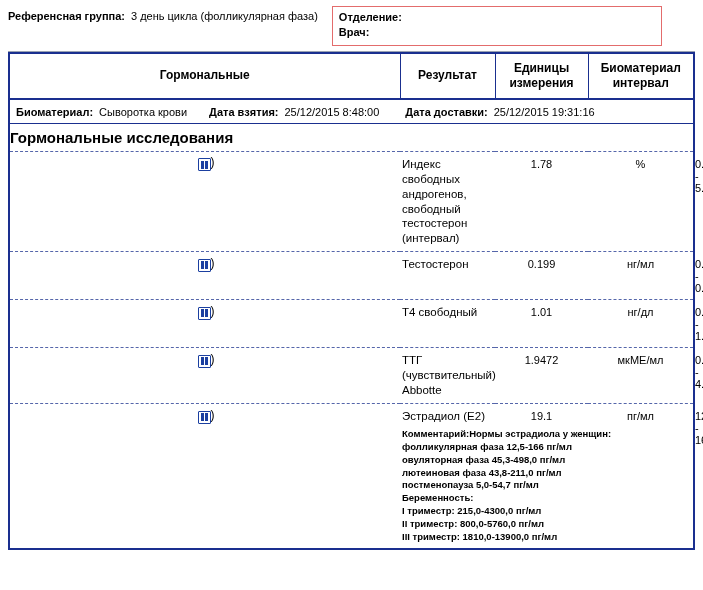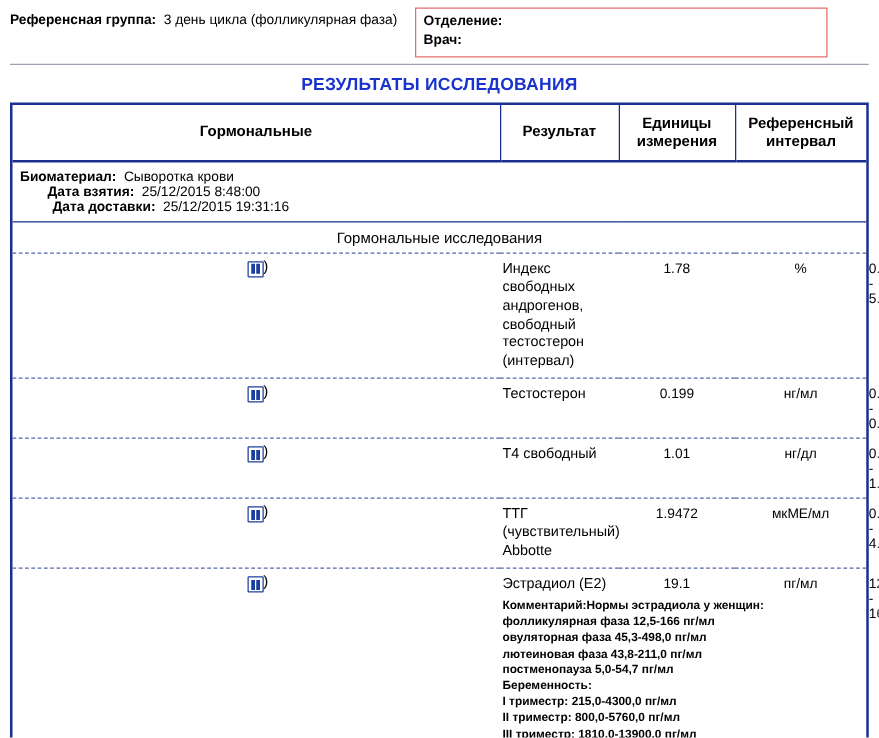--- a/index.html
+++ b/index.html
@@ -96,34 +96,32 @@
   .col-ref   { width: 105px; }
 
   .bio-row td {
     padding: 6px 6px 5px 6px;
     font-size: 11px;
     border-bottom: 1px solid #1a2f8f;
   }
   .bio-line {
     display: flex;
     width: 100%;
-    align-items: flex-start;
-    flex-direction: column;
+    align-items: center;
   }
   .bio-line .seg { white-space: nowrap; }
   .bio-line .lbl { font-weight: bold; }
   .bio-line .v { font-weight: normal; padding-left: 6px; }
   .seg.s1 { flex: 0 0 auto; }
   .seg.s2 { flex: 0 0 auto; margin-left: 22px; }
   .seg.s3 { flex: 0 0 auto; margin-left: 26px; }
 
   .section-row td {
-    text-align: center;
-    font-weight: normal;
-    font-size: 12px;
+    font-weight: bold;
+    font-size: 15px;
     padding: 5px 0 5px 0;
   }
 
   tr.data-row > td {
     border-top: 1px dashed #5566aa;
     padding: 5px 2px;
     vertical-align: top;
     font-size: 11px;
   }
   tr.data-row.first > td { border-top: 1px dashed #5566aa; }
@@ -203,40 +201,39 @@
       <b>Референсная группа:</b><span class="val">3 день цикла (фолликулярная фаза)</span>
     </div>
     <div class="customer-box">
       <div class="line"><b>Отделение:</b><span></span></div>
       <div class="line"><b>Врач:</b><span></span></div>
     </div>
   </div>
 
   <hr class="hr-top">
 
-  <div class="results-title">РЕЗУЛЬТАТЫ ИССЛЕДОВАНИЯ</div>
 
   <div class="tbl-wrap">
     <table class="main">
       <colgroup>
         <col class="col-name">
         <col class="col-res">
         <col class="col-unit">
         <col class="col-ref">
       </colgroup>
       <thead>
         <tr>
           <th>Гормональные</th>
           <th>Результат</th>
           <th>
             <div>Единицы</div>
             <div>измерения</div>
           </th>
           <th class="last">
-            <div>Референсный</div>
+            <div>Биоматериал</div>
             <div>интервал</div>
           </th>
         </tr>
       </thead>
       <tbody>
         <tr class="bio-row">
           <td colspan="4">
             <div class="bio-line">
               <span class="seg s1"><span class="lbl">Биоматериал:</span><span class="v">Сыворотка крови</span></span>
               <span class="seg s2"><span class="lbl">Дата взятия:</span><span class="v">25/12/2015 8:48:00</span></span>

